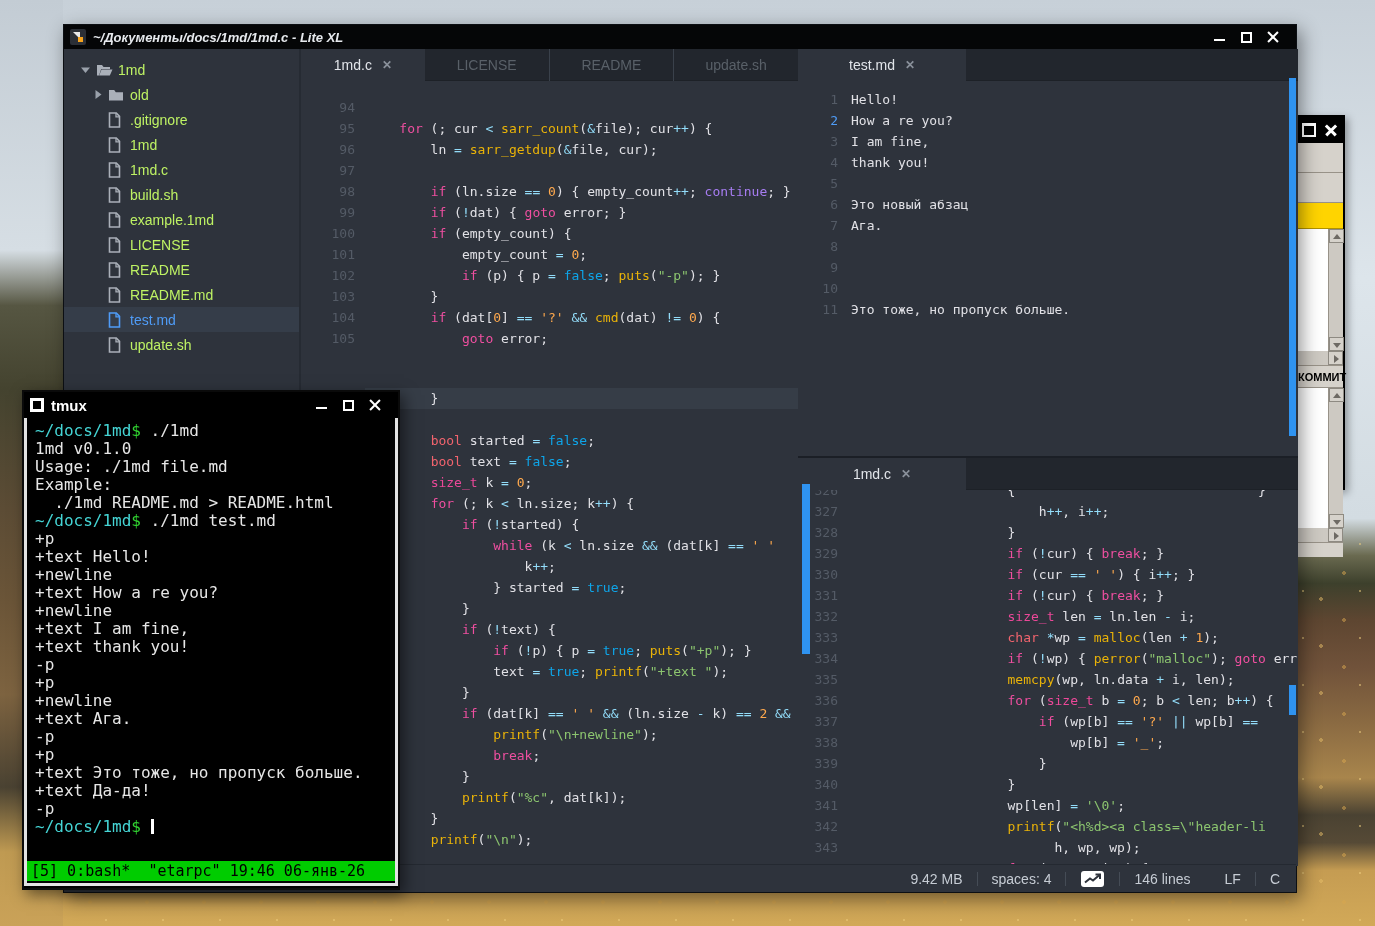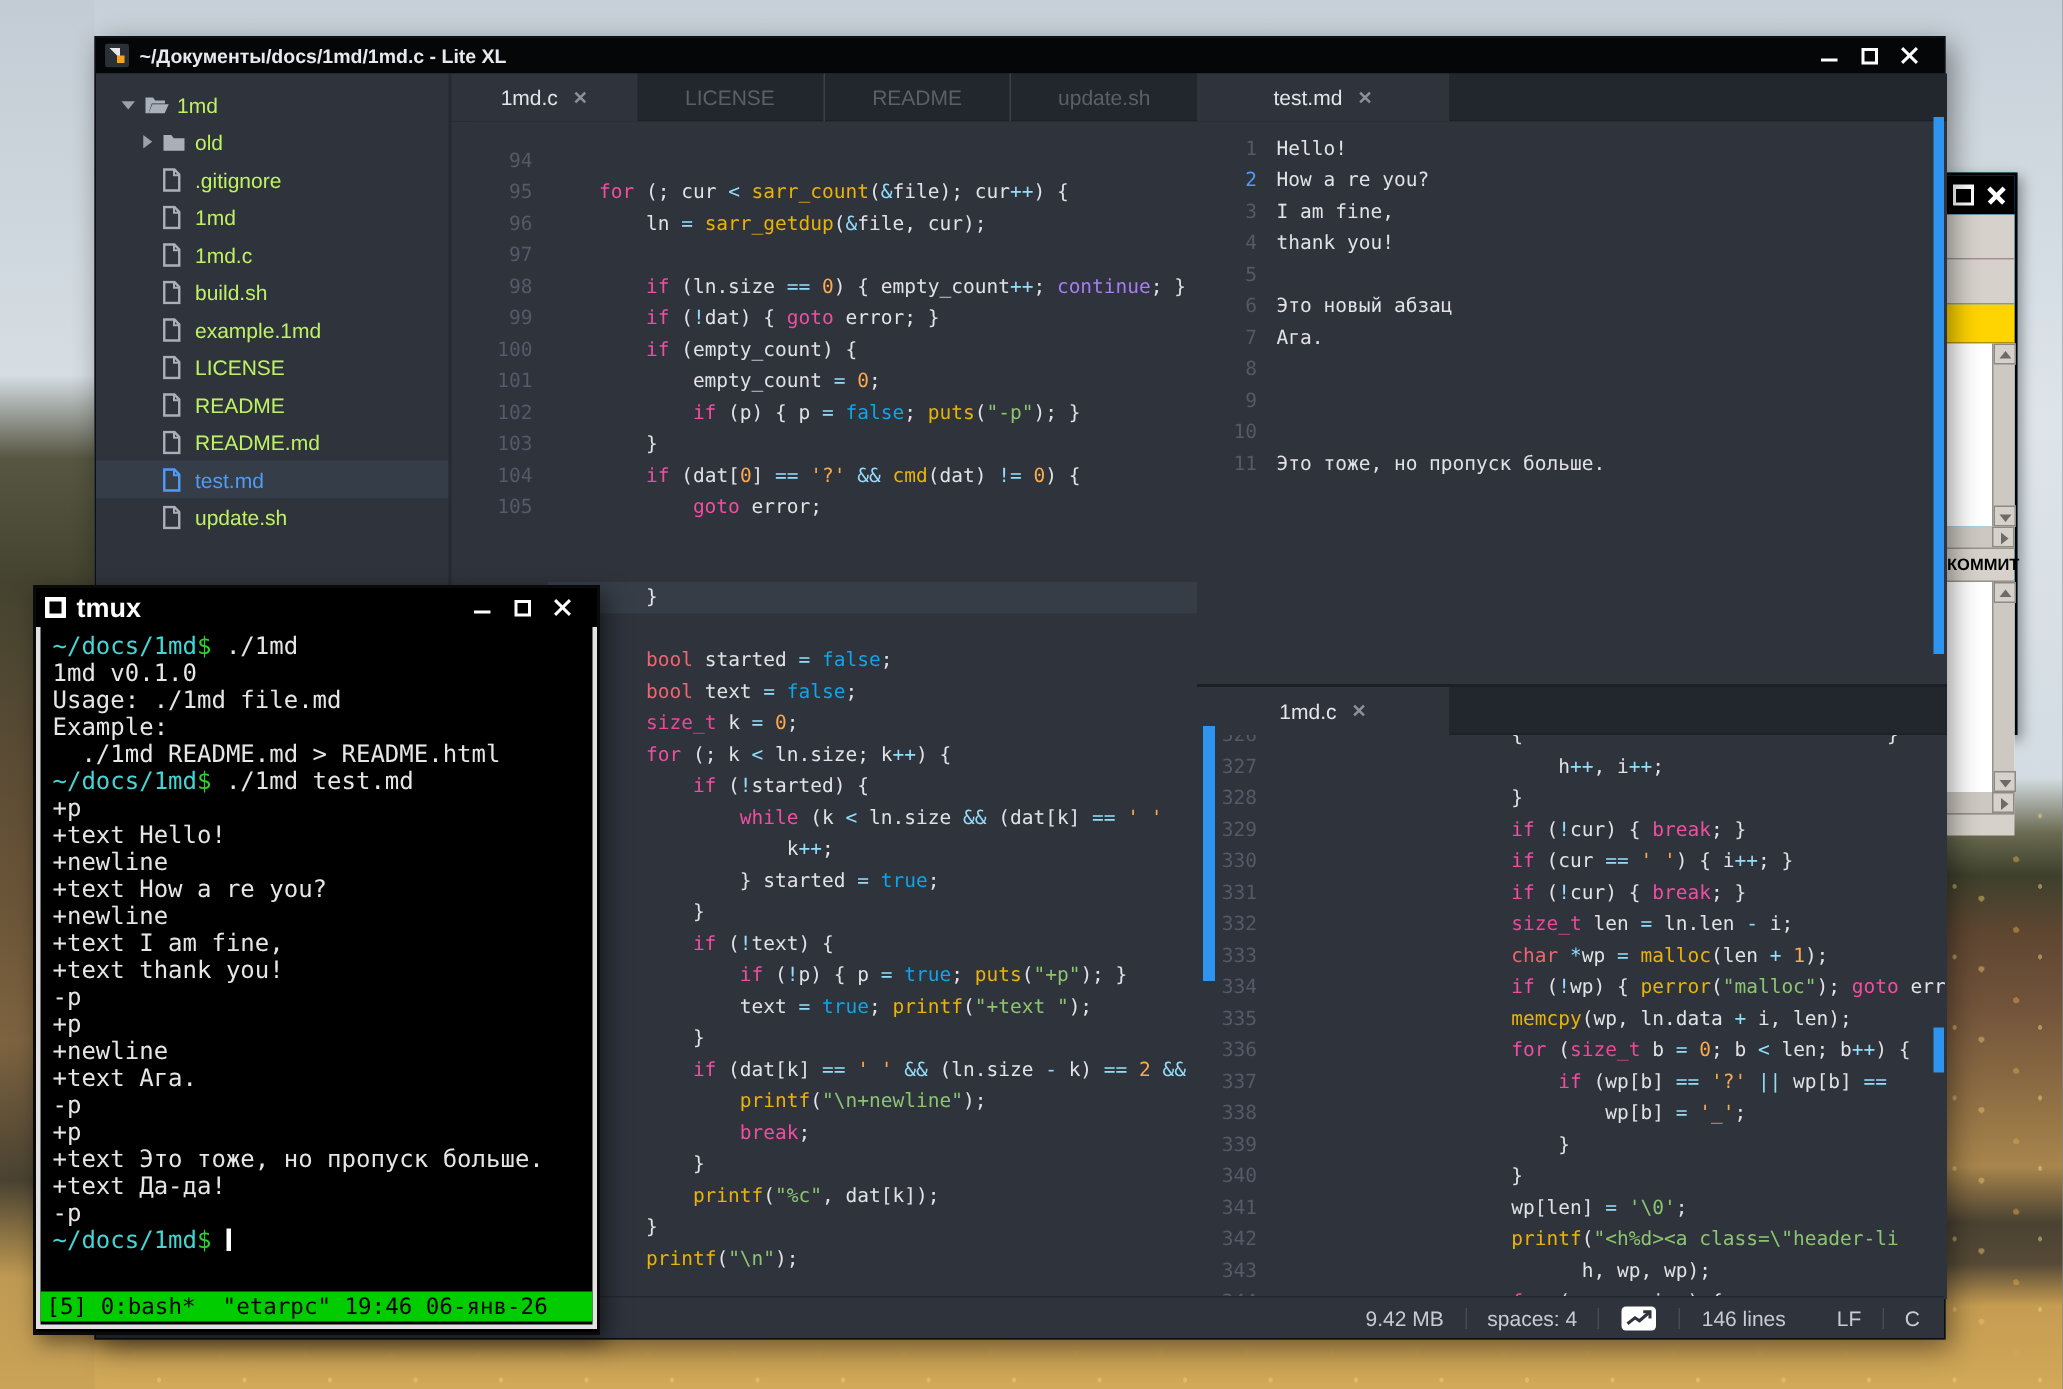--- a/index.html
+++ b/index.html
@@ -9,21 +9,21 @@
   #wall { position:absolute; inset:0;
     background:linear-gradient(180deg,#c7d0d8 0%,#dde5eb 30%,#d3dce2 56%,#6a6a50 60%,#3d402c 63%,#5e4631 67%,#70523a 72%,#8a6a42 78%,#a8854c 84%,#4a4232 88%,#564a36 91%,#c59c52 94%,#d2a958 100%); }
   #wall-left { position:absolute; left:0; top:0; width:63px; height:100%;
     background:linear-gradient(180deg,#c3ccd4 0%,#d6dee4 27%,#565642 33%,#44432f 42%,#5c4c35 55%,#6b5538 65%,#7d6340 75%,#4a4232 85%,#bf9a52 92%,#caa258 100%); }
   #wall-speck { position:absolute; left:0; right:0; top:58%; bottom:0; opacity:.5;
     background-image:radial-gradient(circle 2px at 10px 15px,#e8c06a 0 2px,transparent 2px),radial-gradient(circle 2px at 33px 36px,#d9a74f 0 2px,transparent 2px),radial-gradient(circle 1.5px at 49px 7px,#f0d080 0 1.5px,transparent 1.5px);
     background-size:57px 47px; }
 
   
   #backwin { position:absolute; left:1296px; top:115px; width:49px; height:375px; z-index:1;
-    background:#0ea5e9; border:2px solid #000; box-shadow:3px 3px 8px rgba(0,0,0,.35); }
+    background:#000000; border:2px solid #000; box-shadow:3px 3px 8px rgba(0,0,0,.35); }
   .bw-title { height:26px; background:#000; display:flex; align-items:center; justify-content:flex-end; gap:8px; padding-right:5px; }
   .bw-btn { width:14px; height:14px; position:relative; display:inline-block; }
   .bw-max { border:2px solid #fff; border-top-width:3px; }
   .bw-x span { position:absolute; left:0; top:6px; width:14px; height:2.5px; background:#fff; }
   .bw-x span:nth-child(1){ transform:rotate(45deg);} .bw-x span:nth-child(2){ transform:rotate(-45deg);}
   .bw-band { height:30px; background:#d6d2cb; border-bottom:1px solid #989288; }
   .bw-yellow { height:26px; background:#ffd400; border-bottom:1px solid #b09200; }
   .bw-list { position:relative; background:#fff; }
   .bw-l1 { height:122px; } .bw-l2 { height:140px; }
   .bw-vscroll { position:absolute; right:0; top:0; bottom:0; width:15px; background:#cdc9c2; border-left:1px solid #989288; }
@@ -34,21 +34,21 @@
   .tri-dn { top:5px; border-top:5px solid #6e6a64; }
   .bw-hscroll { position:relative; height:15px; background:#cdc9c2; border-bottom:1px solid #989288; }
   .bw-right { position:absolute; right:0; top:0; width:15px; height:14px; background:#d6d2cb; border:1px solid #8e8a82; }
   .tri-rt { position:absolute; left:5px; top:3px; width:0; height:0; border-top:4px solid transparent; border-bottom:4px solid transparent; border-left:5px solid #6e6a64; }
   .bw-label { height:22px; background:#d6d2cb; font:bold 11px "Liberation Sans",sans-serif; color:#000; display:flex; align-items:center; border-bottom:1px solid #989288; }
   .bw-foot { height:14px; background:#d6d2cb; }
 
   
   #litexl { position:absolute; left:63px; top:24px; width:1234px; height:869px; z-index:2;
     background:#2e333c; border:1px solid #0c0f13; box-shadow:4px 6px 18px rgba(0,0,0,.45); }
-  #lx-titlebar { position:absolute; left:0; top:0; right:0; height:24px; background:#050607; display:flex; align-items:center; padding:0 6px; gap:7px; }
+  #lx-titlebar { position:absolute; left:0; top:0; right:0; height:24px; background:#050607; display:flex; align-items:center; padding:0 6px; gap:7px;font-style:italic; }
   #lx-title { color:#e6e9ed; font-size:13px; font-weight:bold; white-space:nowrap; }
   .wc { margin-left:auto; display:flex; align-items:center; gap:9px; padding-right:8px; }
   .wc-btn { width:18px; height:16px; position:relative; display:flex; align-items:center; justify-content:center; }
   .ic-min { width:11px; height:2px; background:#fff; margin-top:6px; }
   .ic-max { width:11px; height:11px; border:2px solid #fff; }
   .ic-x span { position:absolute; left:2px; top:7px; width:14px; height:2px; background:#fff; }
   .ic-x span:nth-child(1){transform:rotate(45deg);} .ic-x span:nth-child(2){transform:rotate(-45deg);}
 
   
   #tree { position:absolute; left:0; top:24px; width:237px; height:817px; background:#2e333c; border-right:2px solid #262b33; padding-top:8px; overflow:hidden; }
@@ -97,21 +97,21 @@
 
   
   #statusbar { position:absolute; left:0; right:0; bottom:0; height:28px; background:#2e333c; border-top:1px solid #242931; display:flex; align-items:center; justify-content:flex-end; gap:14px; padding-right:16px; font-size:14px; color:#c6ccd4; z-index:4; }
   .sb-sep { width:1px; height:14px; background:#454c56; }
   .sb-gap { width:6px; }
 
   
   #tmux { position:absolute; left:22px; top:390px; width:378px; height:500px; z-index:5; border:2px solid #0a0a0a; background:#000; box-shadow:4px 5px 14px rgba(0,0,0,.5); }
   #tmux-title { height:26px; background:#000; display:flex; align-items:center; gap:7px; padding:0 6px; }
   #tmux-icon { width:14px; height:14px; border:3px solid #fff; }
-  #tmux-name { color:#fff; font-weight:bold; font-size:18px; }
+  #tmux-name { color:#fff; font-weight:bold; font-size:15px; }
   #term { position:relative; height:468px; background:#000; border:3px solid #e2e2e2; border-top:none; padding:4px 0 0 8px; overflow:hidden; }
   .tl { white-space:pre; height:18px; font:16px/18px "DejaVu Sans Mono",monospace; }
   .s-tn{color:#e6e6e6;} .s-tp{color:#45d5d5;} .s-tg{color:#30d030;}
   .s-cu{display:inline-block;width:3px;height:15px;background:#fff;vertical-align:-2px;}
   #tmux-status { position:absolute; left:0; right:0; bottom:2px; height:20px; background:#00cc00; color:#000; font:15px/20px "DejaVu Sans Mono",monospace; white-space:pre; padding-left:4px; }
 </style>
 </head>
 <body>
 
 <div id="wall">

